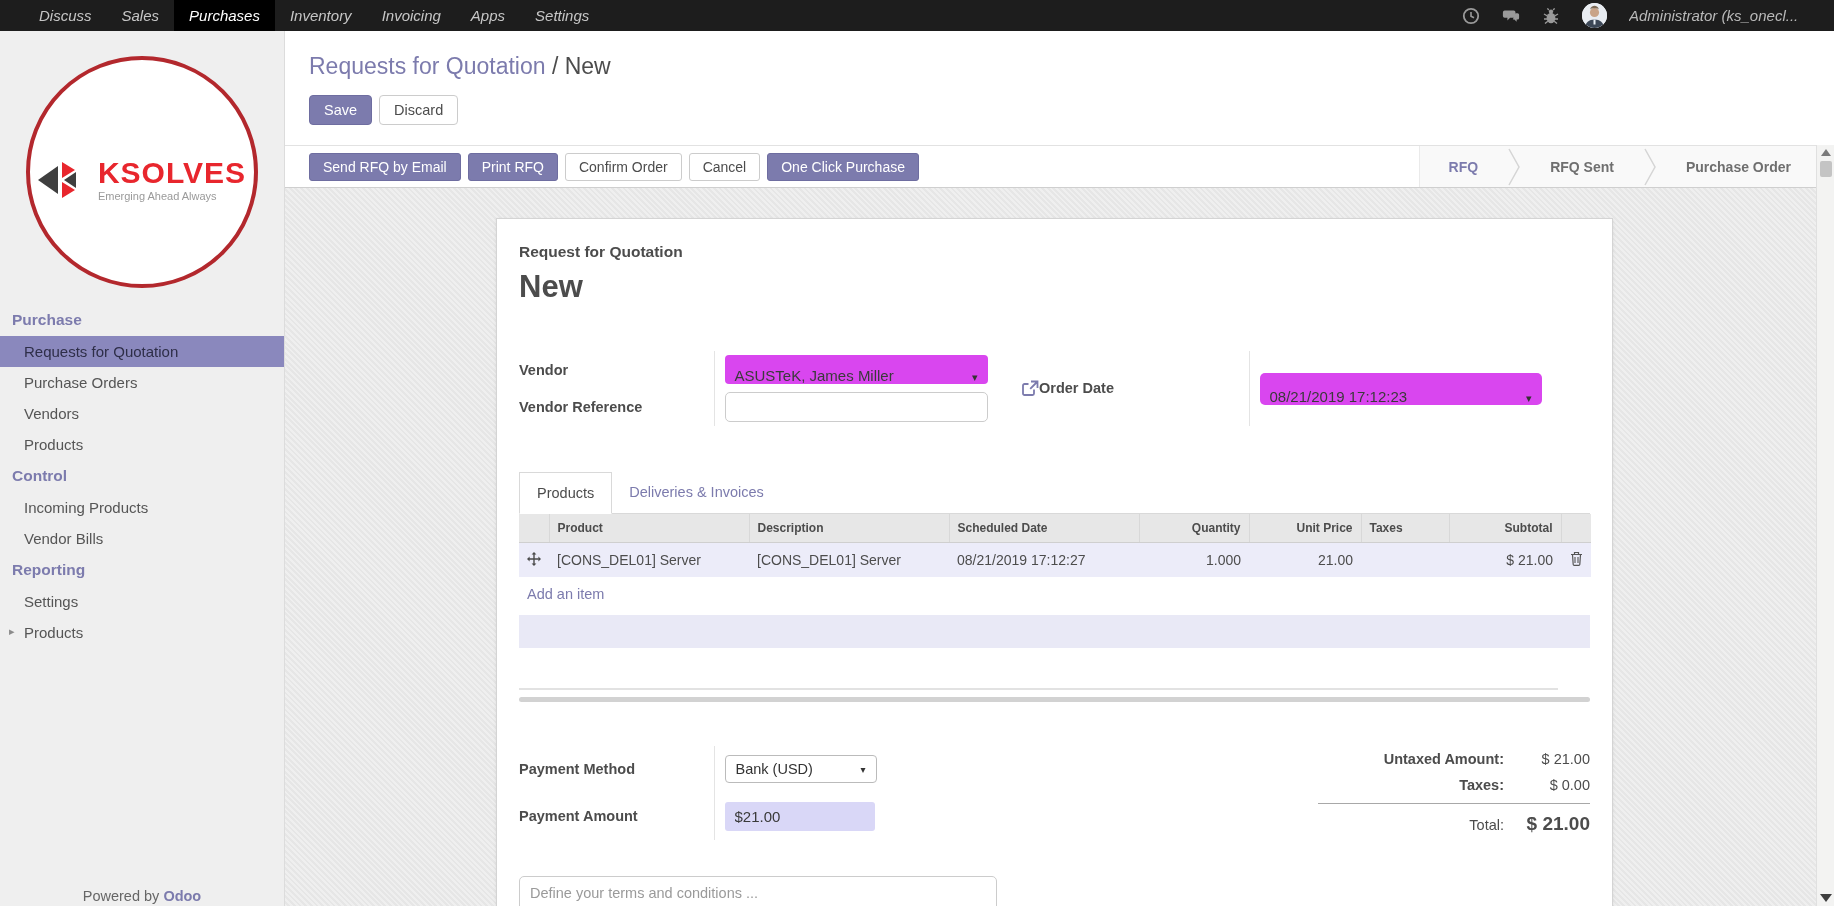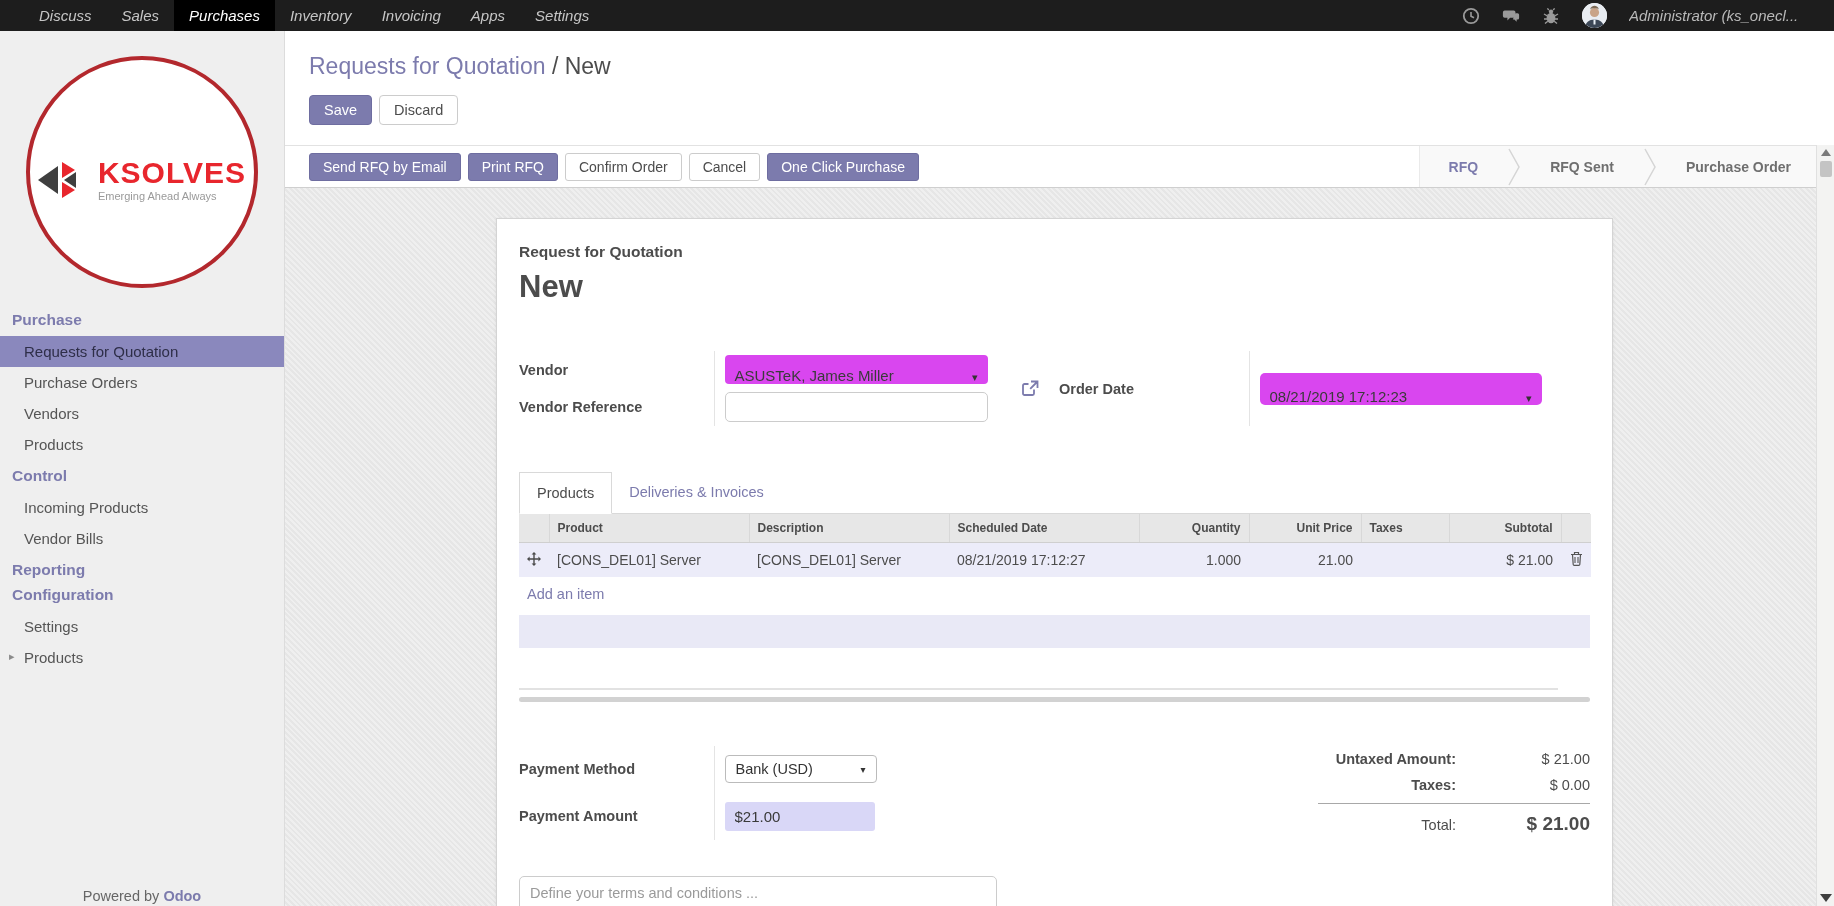--- a/index.html
+++ b/index.html
@@ -65,21 +65,21 @@
 
   .form-grid { margin-top:46px; display:flex; }
   .fgroup { display:table; border-collapse:collapse; }
   .fgroup.left { width:503px; }
   .frow { display:table-row; }
   .flabel { display:table-cell; vertical-align:middle; font-weight:bold; font-size:14.5px;
             color:#4c4c4c; padding:6px 0; width:195px; }
   .fgroup.rightg .flabel { width:227px; }
   .fcell { display:table-cell; vertical-align:middle; border-left:1px solid #e4e4e4;
            padding:4px 0 4px 10px; }
-  .label-with-icon { display:flex; align-items:center; gap:20px; }
+  .label-with-icon { display:flex; gap:0; }
   .m2o { width:263px; height:29px; background:#d946ef; border-radius:4px; display:flex;
          align-items:flex-end; padding:0 10px; font-size:15px; color:#3a3a3a; cursor:pointer; }
   .m2o.date { width:282px; height:32px; border-radius:5px; }
   .caret { margin-left:auto; font-size:11px; color:#333; }
   .text-input { width:263px; height:30px; border:1px solid #ccc; border-radius:5px;
                 padding:0 9px; font-size:15px; color:#4c4c4c; font-family:inherit; }
 
   
   .tabs { margin-top:46px; display:flex; border-bottom:1px solid #d9d9d9; }
   .tab { padding:12px 17px; font-size:14.5px; cursor:pointer; }
@@ -106,21 +106,21 @@
   .sep2 { margin-top:7px; height:5px; background:#d2d2d2; border-radius:3px; width:100%; }
 
   
   .bottom-grid { margin-top:44px; display:flex; justify-content:space-between; }
   .pm-select { width:152px; height:28px; background:#fff; border:1px solid #bbb; border-radius:4px;
                display:flex; align-items:center; padding:0 10px; font-size:14.5px; color:#333; cursor:pointer; }
   .pm-select .caret { font-size:10px; }
   .amount-input { width:150px; height:29px; background:#d9d7f7; border:none; border-radius:3px;
                   padding:0 10px; font-size:15px; color:#3a3a3a; font-family:inherit; }
   .totals { width:272px; margin-right:0; }
-  .trow { display:flex; justify-content:flex-end; align-items:baseline; padding:5px 0;gap:48px; }
+  .trow { display:flex; justify-content:flex-end; align-items:baseline; padding:5px 0; }
   .tlabel { font-weight:bold; font-size:14.5px; color:#4c4c4c; }
   .tval { min-width:86px; text-align:right; font-size:14.5px; color:#4c4c4c; }
   .tdivider { border-top:1px solid #a8a8a8; margin-top:5px; }
   .trow.total { padding-top:9px; }
   .trow.total .tlabel { font-weight:normal; }
   .trow.total .tval { font-weight:bold; font-size:19px; }
 
   .terms { margin-top:36px; width:478px; height:80px; border:1px solid #ccc; border-radius:5px;
            padding:8px 10px; font-size:14.5px; font-family:inherit; color:#555; resize:none; }
   .terms::placeholder { color:#9a9a9a; }
@@ -196,21 +196,20 @@
       <div class="s-item selected">Requests for Quotation</div>
       <div class="s-item">Purchase Orders</div>
       <div class="s-item">Vendors</div>
       <div class="s-item">Products</div>
 
       <div class="sec-title">Control</div>
       <div class="s-item">Incoming Products</div>
       <div class="s-item">Vendor Bills</div>
 
       <div class="sec-title">Reporting</div>
-      <div class="sec-title" style="padding-top:0">Configuration</div>
       <div class="s-item">Settings</div>
       <div class="s-item">
         <span class="tri">▸</span><span>Products</span>
       </div>
     </nav>
 
     <div class="powered">
       <span>Powered by</span>
       <b>Odoo</b>
     </div>

